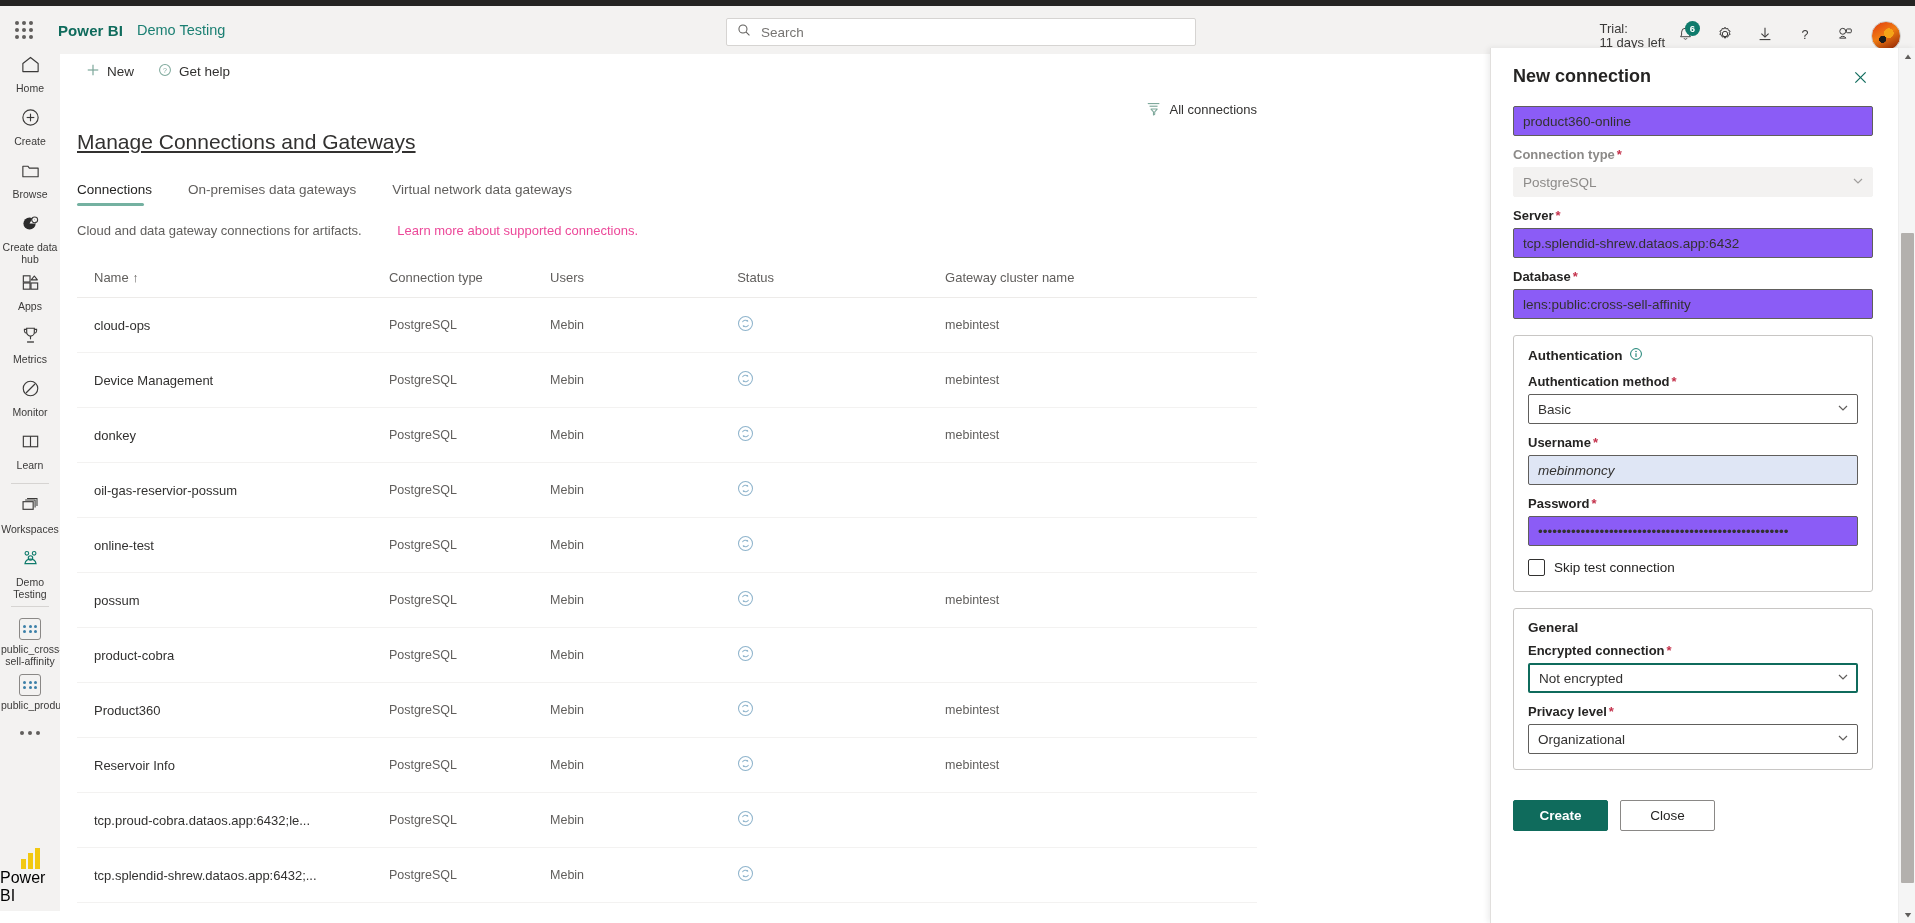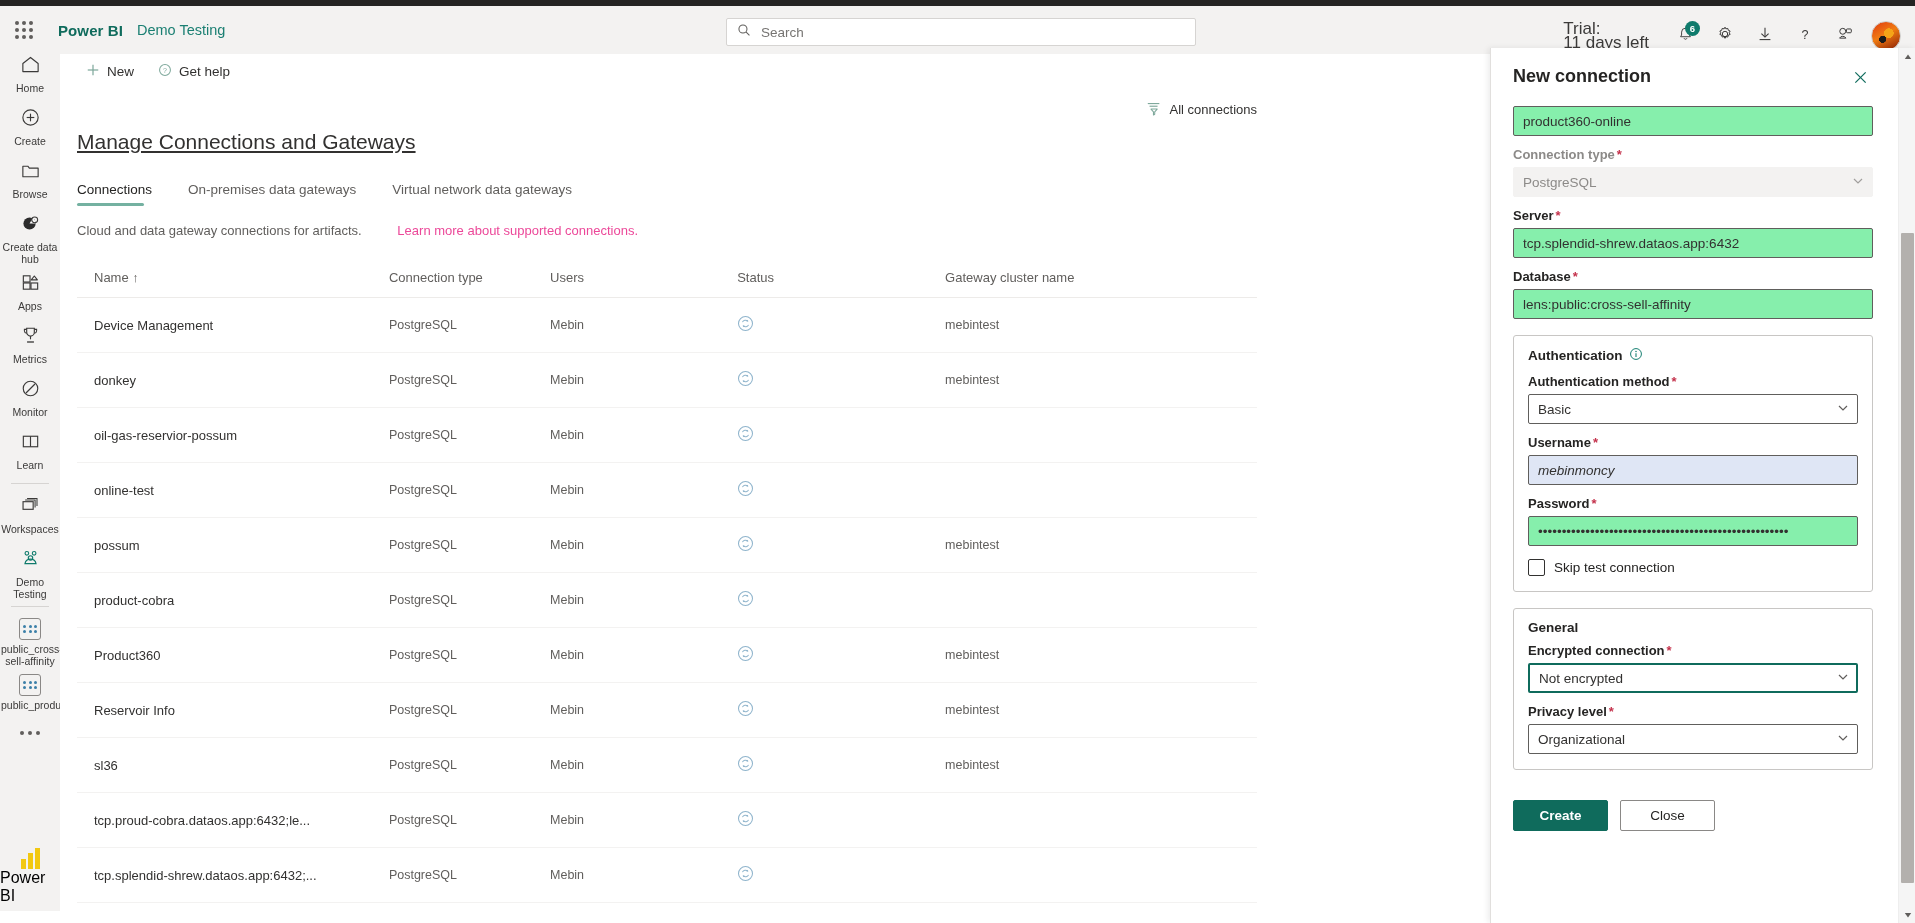--- a/index.html
+++ b/index.html
@@ -31,21 +31,21 @@
     width:100%; height:100%; background:#ffffff; border:1px solid #d6d4d2;
     display:flex; align-items:center; padding:0 10px; border-radius:2px;
   }
   .searchbox input {
     border:0; outline:0; font-size:13.5px; color:#323130; flex:1;
     font-family:"Liberation Sans", sans-serif; background:transparent; margin-left:8px;
   }
   .searchbox input::placeholder { color:#767472; }
 
   .hdr-right { position:absolute; right:8px; top:6px; height:48px; display:flex; align-items:center; gap:0px; }
-  .trial { font-size:17px; color:#3b3a39; line-height:14px; text-align:left; margin-right:16px; }
+  .trial { font-size:13px; color:#3b3a39; line-height:14px; text-align:left; margin-right:0; }
   .hicon { width:40px; height:40px; display:flex; align-items:center; justify-content:center; position:relative; cursor:pointer; }
   .badge {
     position:absolute; top:5px; right:5px; min-width:15px; height:15px; border-radius:50%;
     background:#0f7b6c; color:#fff; font-size:9.5px; font-weight:bold;
     display:flex; align-items:center; justify-content:center; padding:0 3px;
   }
   .avatar {
     width:30px; height:30px; border-radius:50%; margin-left:6px; margin-right:6px; cursor:pointer;
     background:
       radial-gradient(circle at 38% 62%, #1b1b1b 0 14%, transparent 15%),
@@ -133,21 +133,21 @@
   .panel-inner { position:absolute; left:0; top:0; width:404px; height:875px; padding:0 22px; }
   .panel-title-row { display:flex; align-items:flex-start; justify-content:space-between; padding-top:18px; }
   .panel-title { font-size:18px; color:#252423; font-weight:bold; }
   .closex { width:26px; height:26px; display:flex; align-items:center; justify-content:center; cursor:pointer; }
 
   .fld { margin-top:11px; }
   .flabel { font-size:13px; color:#252423; font-weight:bold; margin-bottom:5px; display:block; }
   .flabel.dim { color:#8c8a88; }
   .req { color:#c4314b; margin-left:2px; }
   .inp {
-    width:100%; height:30px; border:1px solid #605e5c; background:#86efac;
+    width:100%; height:30px; border:1px solid #605e5c; background:#8b5cf6;
     font-size:13.5px; color:#323130; padding:0 9px; outline:none; border-radius:2px;
     font-family:"Liberation Sans", sans-serif;
   }
   .inp.sel { background:#dfe6f5; border-color:#605e5c;font-style:italic; }
   .inp.pw { letter-spacing:0px; }
   .sel-wrap { position:relative; width:100%; }
   .sel-box {
     width:100%; height:30px; border:1px solid #605e5c; background:#fff; border-radius:2px;
     display:flex; align-items:center; padding:0 28px 0 9px;
     font-size:13.5px; color:#323130; cursor:pointer;
@@ -477,20 +477,33 @@
           <tr>
             <th class="c-name">Name ↑</th>
             <th class="c-type">Connection type</th>
             <th class="c-users">Users</th>
             <th class="c-status">Status</th>
             <th class="c-gw">Gateway cluster name</th>
           </tr>
         </thead>
         <tbody id="conn-body">
             <tr>
+              <td class="nm c-name">cloud-ops</td>
+              <td class="c-type">PostgreSQL</td>
+              <td class="c-users">Mebin</td>
+              <td class="c-status"><span class="sync-icon"><svg width="17" height="17" viewBox="0 0 18 18">
+                    <circle cx="9" cy="9" r="7.4" fill="none" stroke="#8fb4cc" stroke-width="1.1"></circle>
+                    <path d="M5.8 7.6a3.4 3.4 0 0 1 5.6-1.1" fill="none" stroke="#8fb4cc" stroke-width="1.1"></path>
+                    <path d="M12.2 10.4a3.4 3.4 0 0 1-5.6 1.1" fill="none" stroke="#8fb4cc" stroke-width="1.1"></path>
+                    <polygon points="11.6,4.9 11.9,7.1 9.8,6.5" fill="#8fb4cc"></polygon>
+                    <polygon points="6.4,13.1 6.1,10.9 8.2,11.5" fill="#8fb4cc"></polygon>
+                  </svg></span></td>
+              <td class="c-gw">mebintest</td>
+            </tr>
+            <tr>
               <td class="nm c-name">Device Management</td>
               <td class="c-type">PostgreSQL</td>
               <td class="c-users">Mebin</td>
               <td class="c-status"><span class="sync-icon"><svg width="17" height="17" viewBox="0 0 18 18">
                     <circle cx="9" cy="9" r="7.4" fill="none" stroke="#8fb4cc" stroke-width="1.1"></circle>
                     <path d="M5.8 7.6a3.4 3.4 0 0 1 5.6-1.1" fill="none" stroke="#8fb4cc" stroke-width="1.1"></path>
                     <path d="M12.2 10.4a3.4 3.4 0 0 1-5.6 1.1" fill="none" stroke="#8fb4cc" stroke-width="1.1"></path>
                     <polygon points="11.6,4.9 11.9,7.1 9.8,6.5" fill="#8fb4cc"></polygon>
                     <polygon points="6.4,13.1 6.1,10.9 8.2,11.5" fill="#8fb4cc"></polygon>
                   </svg></span></td>
@@ -569,33 +582,20 @@
                     <circle cx="9" cy="9" r="7.4" fill="none" stroke="#8fb4cc" stroke-width="1.1"></circle>
                     <path d="M5.8 7.6a3.4 3.4 0 0 1 5.6-1.1" fill="none" stroke="#8fb4cc" stroke-width="1.1"></path>
                     <path d="M12.2 10.4a3.4 3.4 0 0 1-5.6 1.1" fill="none" stroke="#8fb4cc" stroke-width="1.1"></path>
                     <polygon points="11.6,4.9 11.9,7.1 9.8,6.5" fill="#8fb4cc"></polygon>
                     <polygon points="6.4,13.1 6.1,10.9 8.2,11.5" fill="#8fb4cc"></polygon>
                   </svg></span></td>
               <td class="c-gw">mebintest</td>
             </tr>
             <tr>
               <td class="nm c-name">Reservoir Info</td>
-              <td class="c-type">PostgreSQL</td>
-              <td class="c-users">Mebin</td>
-              <td class="c-status"><span class="sync-icon"><svg width="17" height="17" viewBox="0 0 18 18">
-                    <circle cx="9" cy="9" r="7.4" fill="none" stroke="#8fb4cc" stroke-width="1.1"></circle>
-                    <path d="M5.8 7.6a3.4 3.4 0 0 1 5.6-1.1" fill="none" stroke="#8fb4cc" stroke-width="1.1"></path>
-                    <path d="M12.2 10.4a3.4 3.4 0 0 1-5.6 1.1" fill="none" stroke="#8fb4cc" stroke-width="1.1"></path>
-                    <polygon points="11.6,4.9 11.9,7.1 9.8,6.5" fill="#8fb4cc"></polygon>
-                    <polygon points="6.4,13.1 6.1,10.9 8.2,11.5" fill="#8fb4cc"></polygon>
-                  </svg></span></td>
-              <td class="c-gw">mebintest</td>
-            </tr>
-            <tr>
-              <td class="nm c-name">sl36</td>
               <td class="c-type">PostgreSQL</td>
               <td class="c-users">Mebin</td>
               <td class="c-status"><span class="sync-icon"><svg width="17" height="17" viewBox="0 0 18 18">
                     <circle cx="9" cy="9" r="7.4" fill="none" stroke="#8fb4cc" stroke-width="1.1"></circle>
                     <path d="M5.8 7.6a3.4 3.4 0 0 1 5.6-1.1" fill="none" stroke="#8fb4cc" stroke-width="1.1"></path>
                     <path d="M12.2 10.4a3.4 3.4 0 0 1-5.6 1.1" fill="none" stroke="#8fb4cc" stroke-width="1.1"></path>
                     <polygon points="11.6,4.9 11.9,7.1 9.8,6.5" fill="#8fb4cc"></polygon>
                     <polygon points="6.4,13.1 6.1,10.9 8.2,11.5" fill="#8fb4cc"></polygon>
                   </svg></span></td>
               <td class="c-gw">mebintest</td>

